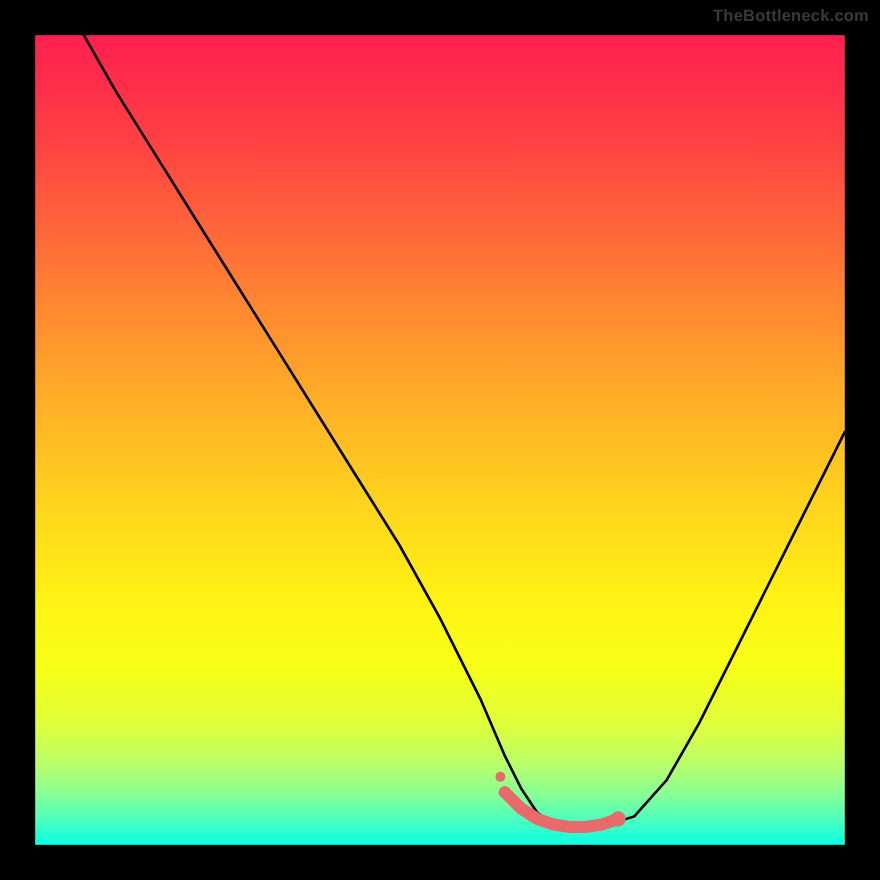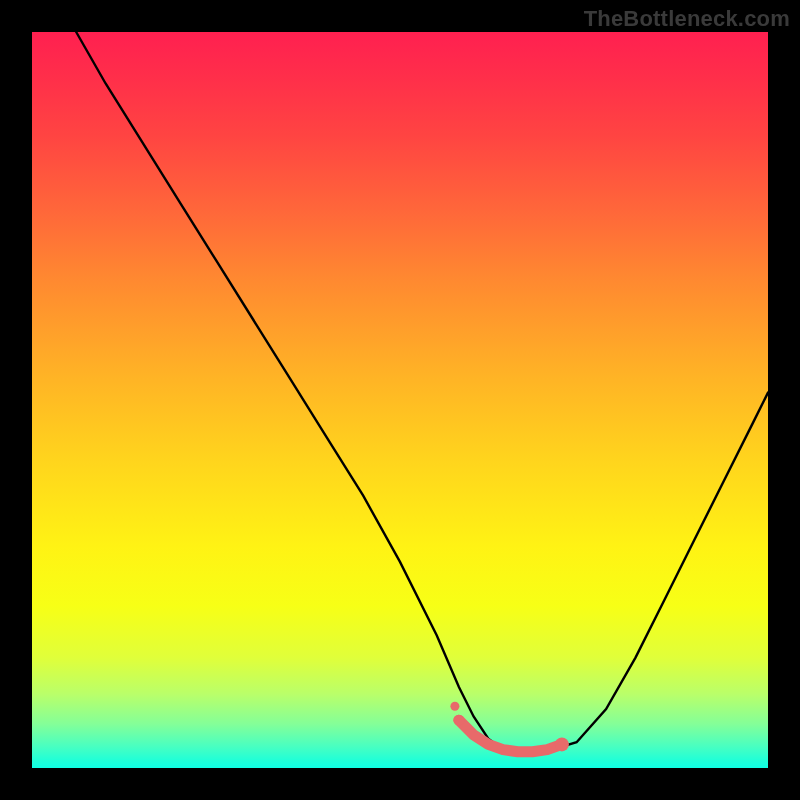--- a/index.html
+++ b/index.html
@@ -41,21 +41,21 @@
       #4affc0 97%,
       #1fffd8 99%,
       #10ffe4 100%
     );
   }
   .watermark {
     position: absolute;
     top: 6px;
     right: 10px;
     color: #3a3a3a;
-    font-size: 22px;
+    font-size: 15px;
     font-weight: 600;
     letter-spacing: 0.2px;
     user-select: none;
     margin-left: 12px;
   }
   svg.curve {
     position: absolute;
     left: 0;
     top: 0;
     width: 736px;

